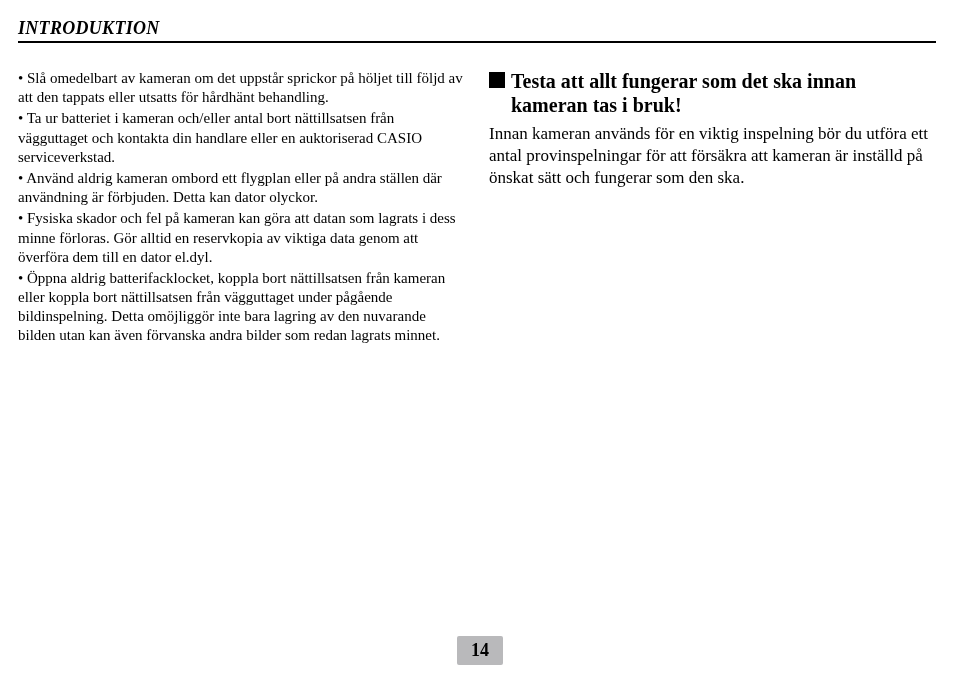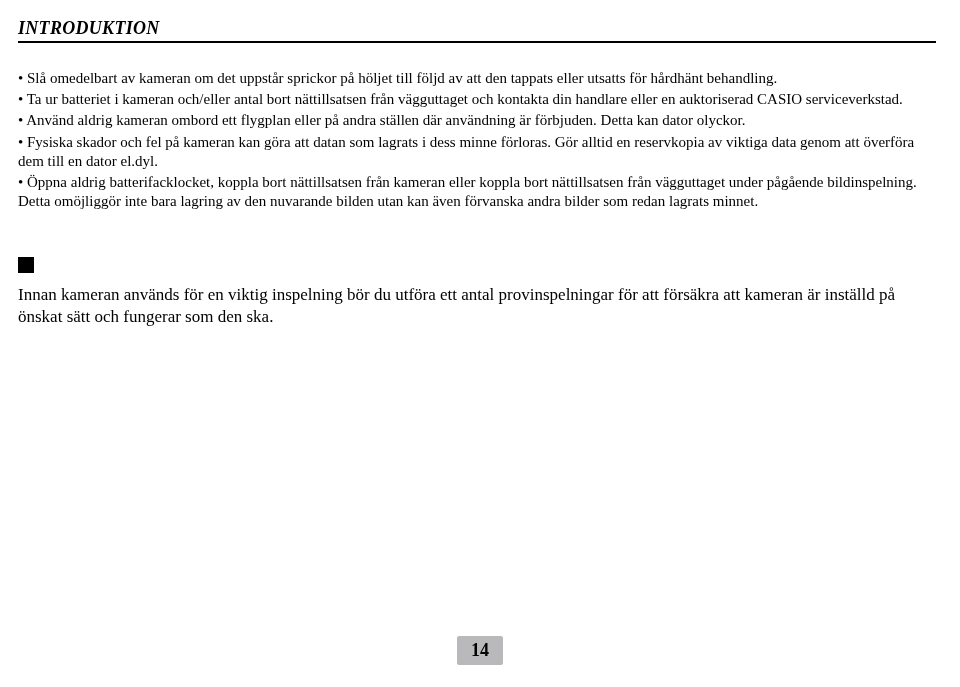--- a/index.html
+++ b/index.html
@@ -26,22 +26,21 @@
     font-size: 18px;
     letter-spacing: 0.3px;
     margin-bottom: 2px;
   }
   .header-line {
     border-top: 2px solid #000;
     margin-bottom: 26px;
   }
   .columns {
     display: flex;
-    gap: 41px;
-    flex-direction: column;
+    gap: 24px;
   }
   .col {
     flex: 1 1 0;
     font-size: 15px;
     line-height: 1.28;
   }
   .bullet {
     margin-bottom: 2px;
   }
   .bullet .dot {
@@ -109,21 +108,22 @@
       <div class="bullet">
         <span class="dot">• </span><span>Fysiska skador och fel på kameran kan göra att datan som lagrats i dess minne förloras. Gör alltid en reservkopia av viktiga data genom att överföra dem till en dator el.dyl.</span>
       </div>
       <div class="bullet">
         <span class="dot">• </span><span>Öppna aldrig batterifacklocket, koppla bort nättillsatsen från kameran eller koppla bort nättillsatsen från vägguttaget under pågående bildinspelning. Detta omöjliggör inte bara lagring av den nuvarande bilden utan kan även förvanska andra bilder som redan lagrats minnet.</span>
       </div>
     </div>
 
     <div class="col">
       <div class="right-heading">
-        <span class="black-square"></span>
+        <span class="black-square"></span><span>Testa att allt fungerar som det ska innan</span>
+        <span class="right-heading-indent">kameran tas i bruk!</span>
       </div>
       <div class="right-body">Innan kameran används för en viktig inspelning bör du utföra ett antal provinspelningar för att försäkra att kameran är inställd på önskat sätt och fungerar som den ska.</div>
     </div>
   </div>
 
   <div class="page-number-wrap">
     <span class="page-number">14</span>
   </div>
 </div>
 

